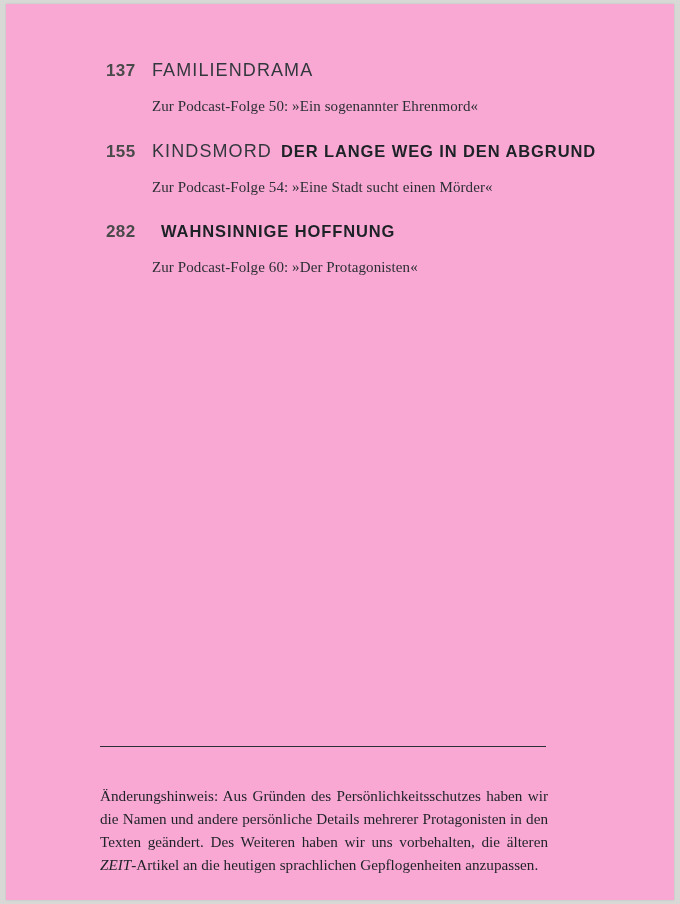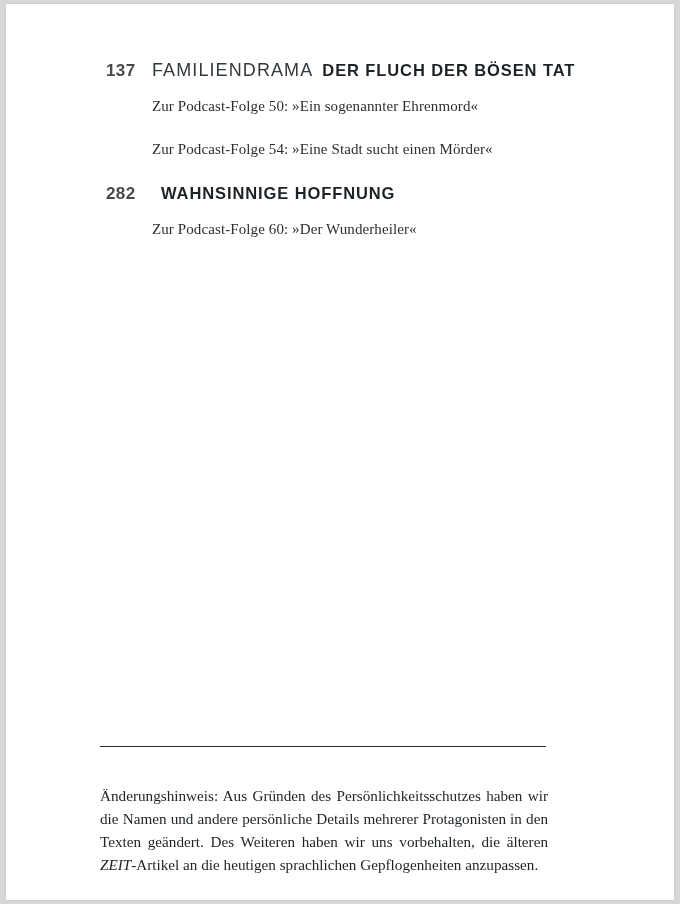--- a/index.html
+++ b/index.html
@@ -11,21 +11,21 @@
     height: 904px;
     background: #d8d8d6;
     font-family: "Liberation Serif", serif;
   }
   .page {
     position: absolute;
     left: 6px;
     top: 4px;
     width: 668px;
     height: 896px;
-    background: #ffffff;
+    background: #f9a8d4;
     box-shadow: 0 0 2px rgba(0,0,0,0.12);
     overflow: hidden;
   }
   .toc {
     position: absolute;
     left: 100px;
     top: 56px;
     width: 520px;
   }
   .toc-entry {
@@ -95,35 +95,39 @@
 <body>
 
 <div class="page">
 
   <div class="toc">
 
     <div class="toc-entry">
       <div class="toc-line-main">
         <span class="toc-page">137</span>
         <span class="toc-category">FAMILIENDRAMA</span>
-        <span class="toc-title">DER FLUCH DER BÖSEN TAT</span>
       </div>
       <div class="toc-sub">Zur Podcast-Folge 50: »Ein sogenannter Ehrenmord«</div>
     </div>
 
     <div class="toc-entry">
+      <div class="toc-line-main">
+        <span class="toc-page">155</span>
+        <span class="toc-category">KINDSMORD</span>
+        <span class="toc-title">DER LANGE WEG IN DEN ABGRUND</span>
+      </div>
       <div class="toc-sub">Zur Podcast-Folge 54: »Eine Stadt sucht einen Mörder«</div>
     </div>
 
     <div class="toc-entry">
       <div class="toc-line-main">
         <span class="toc-page">282</span>
         <span class="toc-title">WAHNSINNIGE HOFFNUNG</span>
       </div>
-      <div class="toc-sub">Zur Podcast-Folge 60: »Der Wunderheiler«</div>
+      <div class="toc-sub">Zur Podcast-Folge 60: »Der Protagonisten«</div>
     </div>
 
   </div>
 
   <div class="note-rule"></div>
 
   <div class="note">
     <span>Änderungshinweis: Aus Gründen des Persönlichkeitsschutzes haben wir die Namen und andere persönliche Details mehrerer Protagonisten in den Texten geändert. Des Weiteren haben wir uns vorbehalten, die älteren </span><i>ZEIT</i><span>-Artikel an die heutigen sprachlichen Gepflogenheiten anzupassen.</span>
   </div>
 

